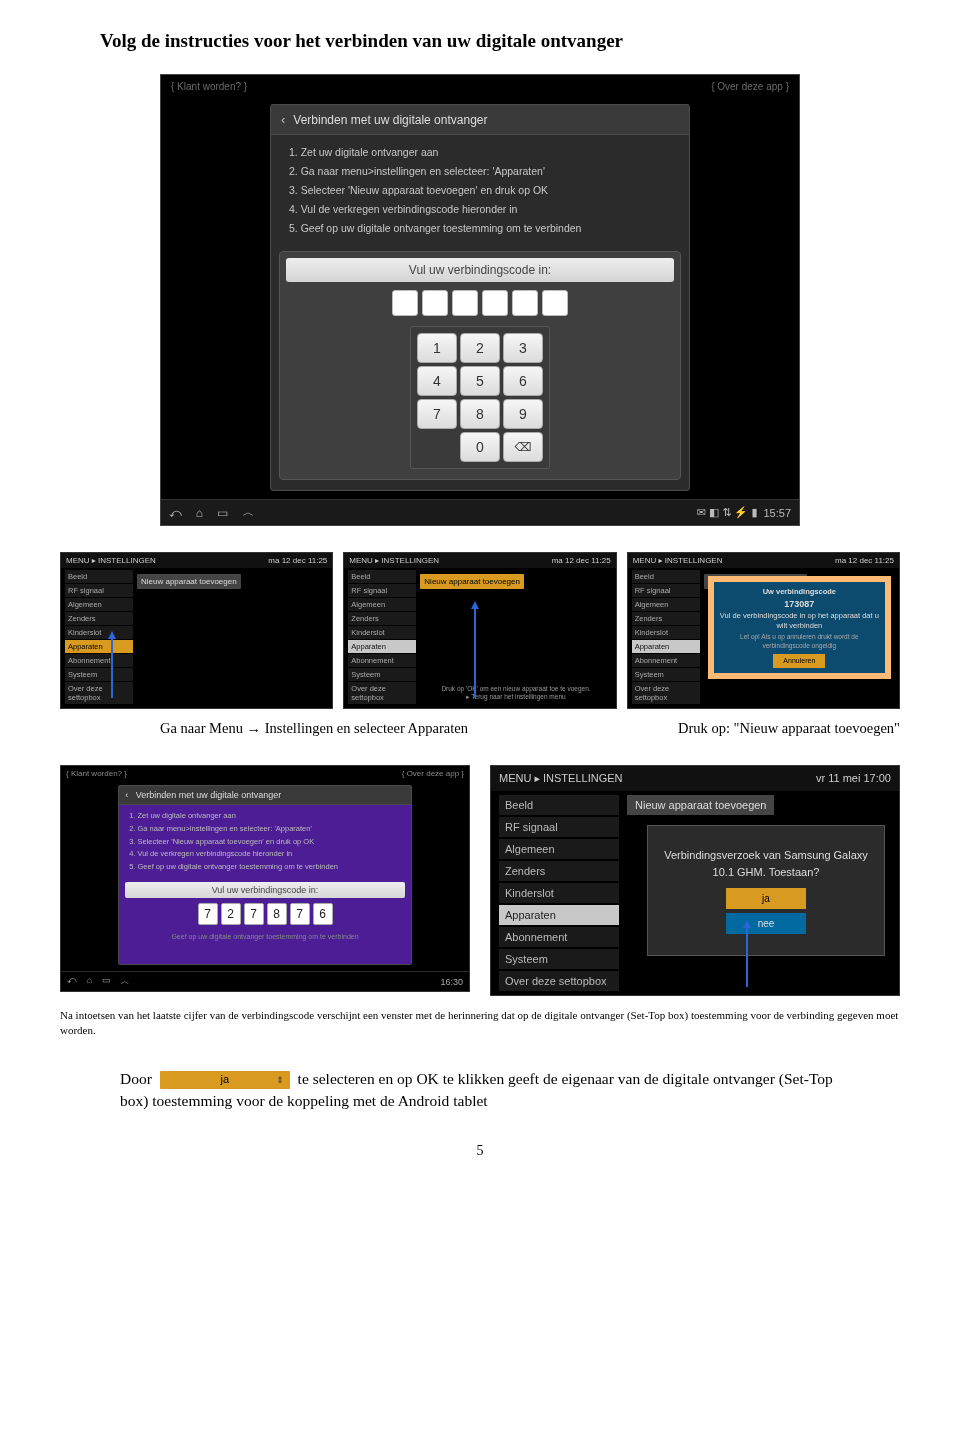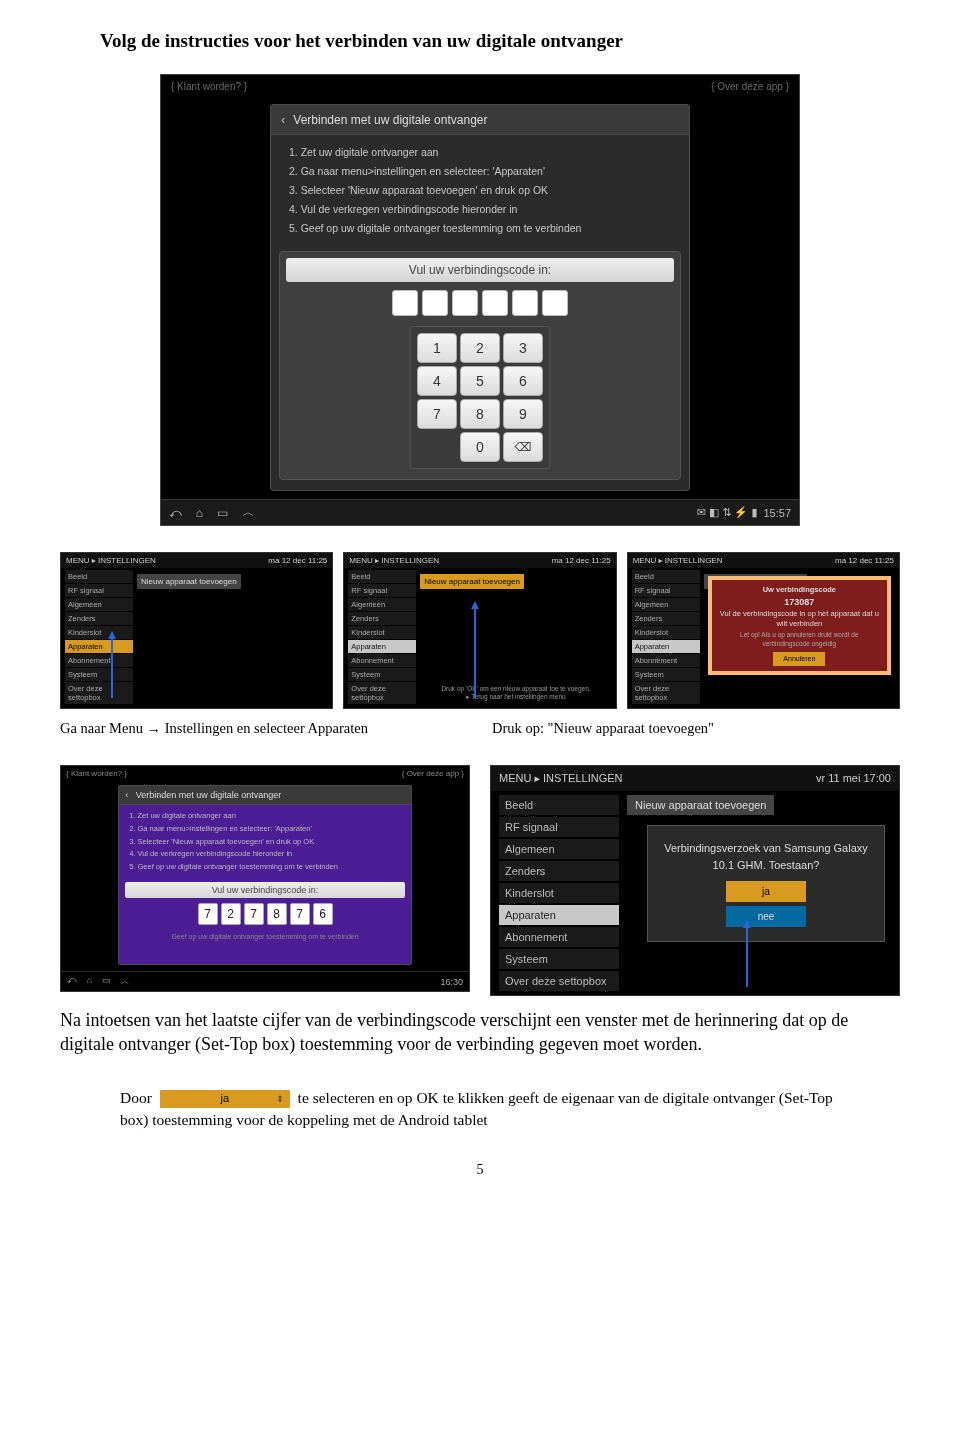--- a/index.html
+++ b/index.html
@@ -200,22 +200,22 @@
     display: inline-block;
     border-radius: 1px;
   }
   .stb-action.grey {
     background: #444;
     color: #ddd;
   }
   .stb-popup {
     position: absolute;
     top: 6px; left: 4px; right: 4px;
-    background: #7f1d1d;
-    border: 4px solid #fdba74;
+    background: #0c4a6e;
+    border: 6px solid #fdba74;
     padding: 5px;
     color: #ddd;
     font-size: 7.5px;
     text-align: center;
     line-height: 1.4;
   }
   .stb-popup .popup-btn {
     display: inline-block;
     margin-top: 4px;
     padding: 2px 10px;
@@ -246,20 +246,21 @@
     border-left: 4px solid transparent;
     border-right: 4px solid transparent;
     border-bottom: 8px solid #2b66d6;
   }
 
   
   .caption-row {
     display: flex;
     gap: 24px;
     margin: 10px 0 26px 0;
+    text-align: right;
   }
   .caption-row > div {
     flex: 1;
     font-size: 14.5px;
     line-height: 1.35;
   }
 
   
   .pair-row {
     display: flex;
@@ -393,21 +394,21 @@
     padding: 4px 8px;
     background: #444;
     color: #ddd;
     display: inline-block;
   }
   .stbL-popup {
     position: absolute;
     top: 30px; left: 20px; right: 6px;
     background: #2b2b2b;
     border: 1px solid #555;
-    padding: 14px 8px;
+    padding: 21px 8px;
     color: #ddd;
     font-size: 11px;
     text-align: center;
     line-height: 1.5;
   }
   .stbL-popup .btns {
     margin-top: 8px;
     display: flex;
     flex-direction: column;
     gap: 4px;
@@ -421,21 +422,21 @@
   .btn.yes { background: #d89b1f; color: #000; }
   .btn.no  { background: #0369a1; color: #ddd; }
 
   .caption-pair {
     display: flex;
     gap: 30px;
     margin: 12px 0 30px 0;
   }
   .caption-pair > div {
     flex: 1;
-    font-size: 18px;
+    font-size: 11px;
     line-height: 1.35;
   }
 
   
   .final-para {
     font-size: 15.5px;
     line-height: 1.45;
     margin: 0 40px 30px 60px;
   }
   .ja-chip {

